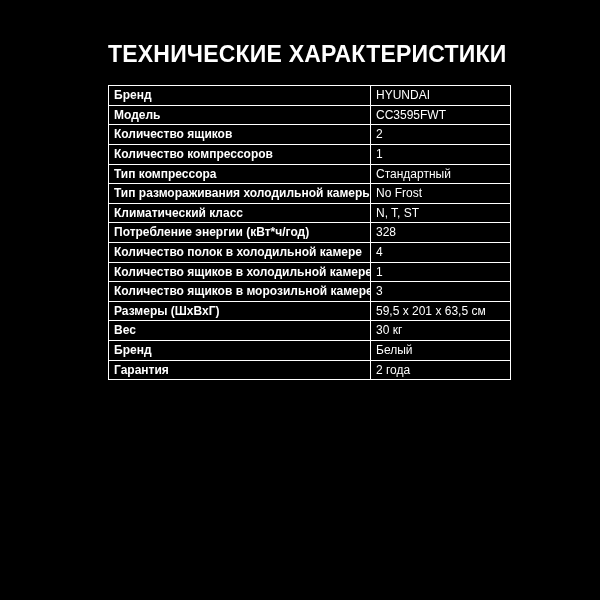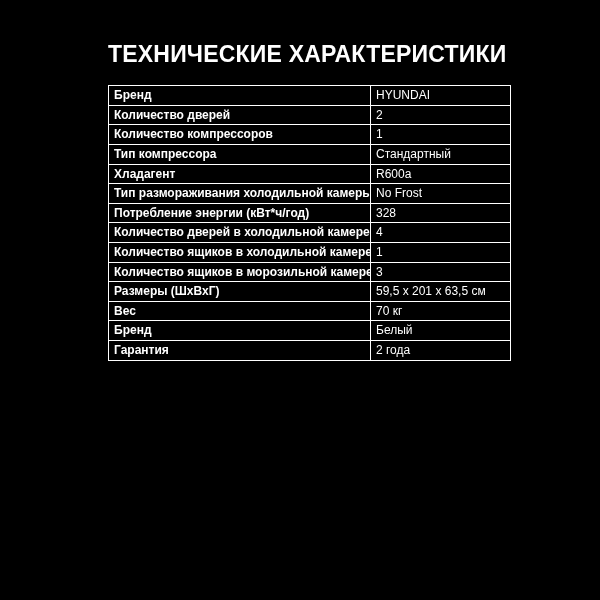--- a/index.html
+++ b/index.html
@@ -66,62 +66,66 @@
 <div class="page">
   <div class="spec-sheet">
     <h1 class="spec-title">ТЕХНИЧЕСКИЕ ХАРАКТЕРИСТИКИ</h1>
     <table class="spec-table">
       <tbody>
           <tr>
             <td class="param">Бренд</td>
             <td class="value">HYUNDAI</td>
           </tr>
           <tr>
-            <td class="param">Количество дверей</td>
+            <td class="param">Модель</td>
+            <td class="value">CC3595FWT</td>
+          </tr>
+          <tr>
+            <td class="param">Количество ящиков</td>
             <td class="value">2</td>
           </tr>
           <tr>
             <td class="param">Количество компрессоров</td>
             <td class="value">1</td>
           </tr>
           <tr>
             <td class="param">Тип компрессора</td>
             <td class="value">Стандартный</td>
           </tr>
           <tr>
-            <td class="param">Хладагент</td>
-            <td class="value">R600a</td>
+            <td class="param">Тип размораживания холодильной камеры</td>
+            <td class="value">No Frost</td>
           </tr>
           <tr>
-            <td class="param">Тип размораживания холодильной камеры</td>
-            <td class="value">No Frost</td>
+            <td class="param">Климатический класс</td>
+            <td class="value">N, T, ST</td>
           </tr>
           <tr>
             <td class="param">Потребление энергии (кВт*ч/год)</td>
             <td class="value">328</td>
           </tr>
           <tr>
-            <td class="param">Количество дверей в холодильной камере</td>
+            <td class="param">Количество полок в холодильной камере</td>
             <td class="value">4</td>
           </tr>
           <tr>
             <td class="param">Количество ящиков в холодильной камере</td>
             <td class="value">1</td>
           </tr>
           <tr>
             <td class="param">Количество ящиков в морозильной камере</td>
             <td class="value">3</td>
           </tr>
           <tr>
             <td class="param">Размеры (ШхВхГ)</td>
             <td class="value">59,5 х 201 х 63,5 см</td>
           </tr>
           <tr>
             <td class="param">Вес</td>
-            <td class="value">70 кг</td>
+            <td class="value">30 кг</td>
           </tr>
           <tr>
             <td class="param">Бренд</td>
             <td class="value">Белый</td>
           </tr>
           <tr>
             <td class="param">Гарантия</td>
             <td class="value">2 года</td>
           </tr>
         </tbody>

